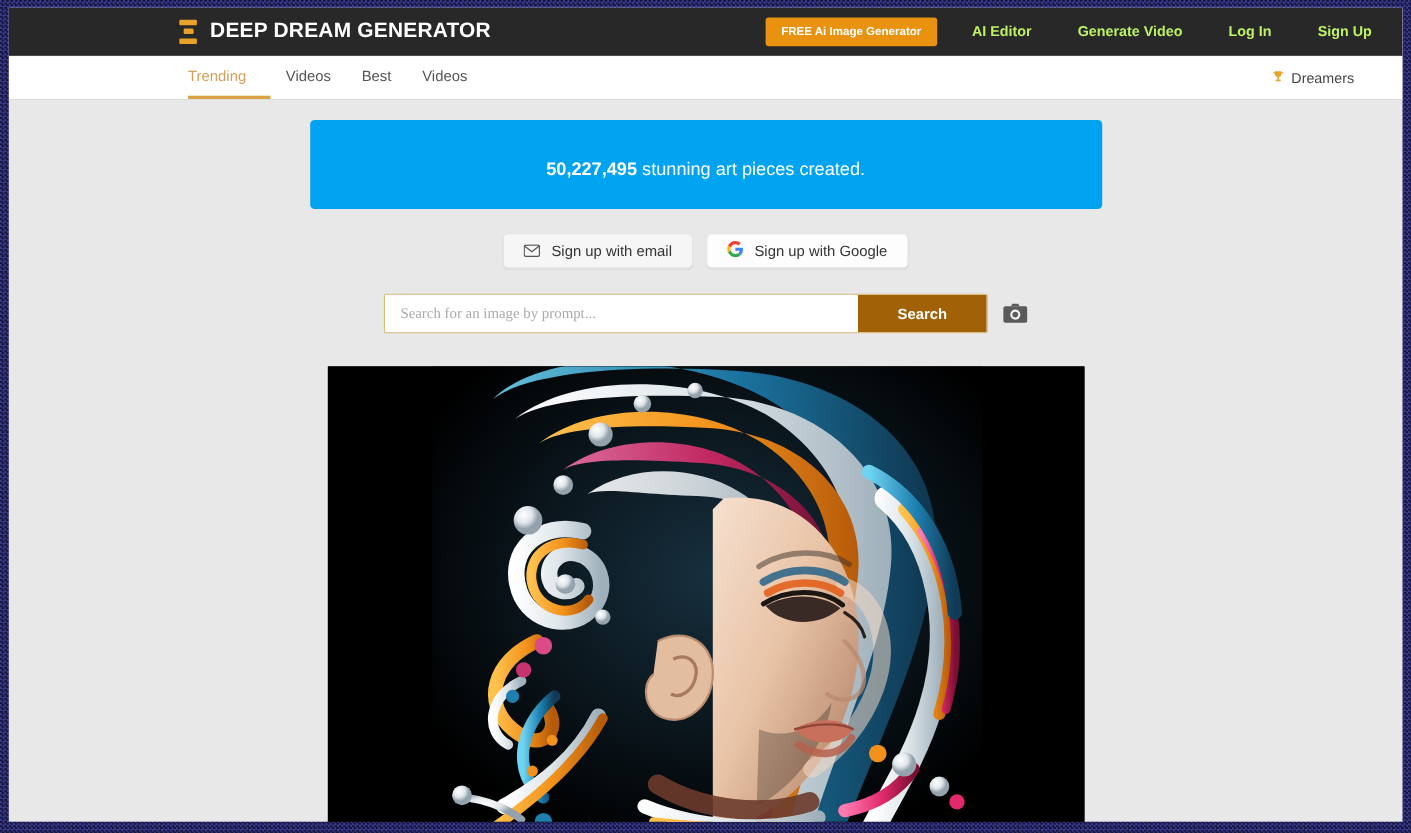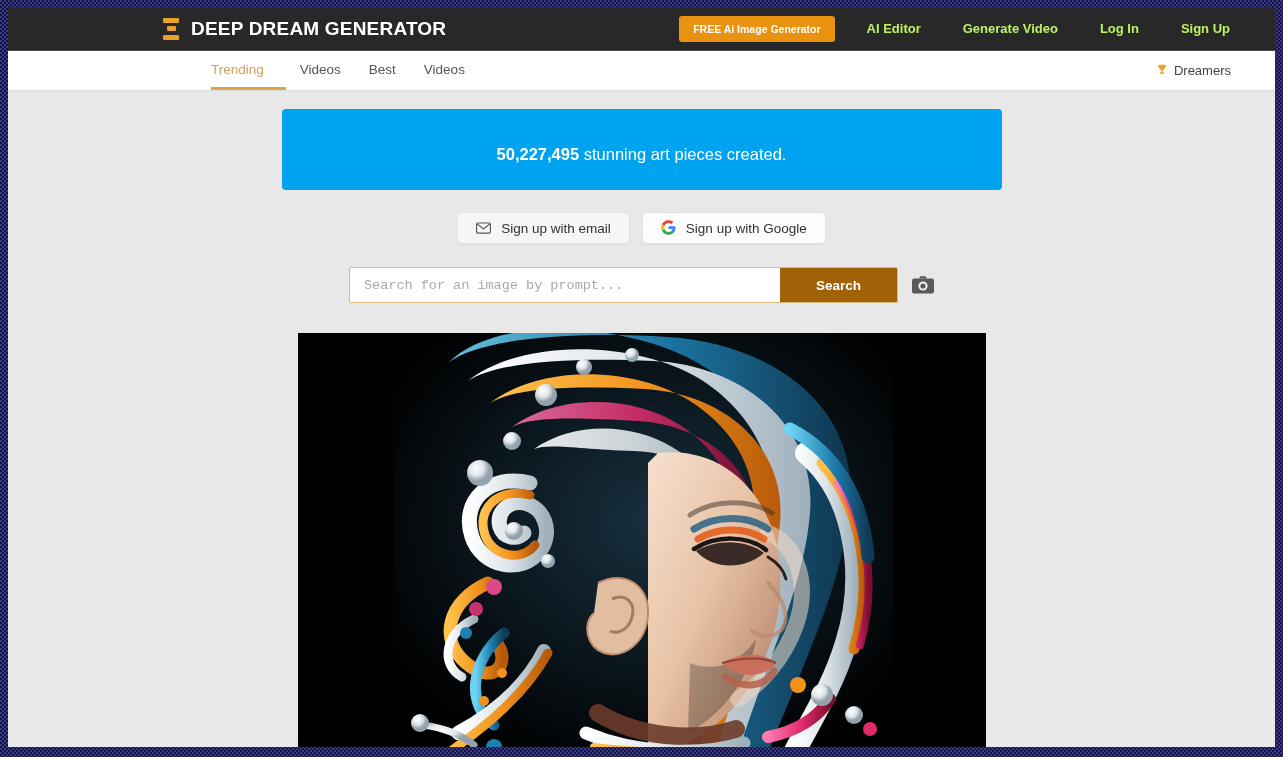--- a/index.html
+++ b/index.html
@@ -96,31 +96,30 @@
   .nav-link {
     color: #bef264;
     font-size: 13px;
     font-weight: bold;
     text-decoration: none;
     white-space: nowrap;
     padding: 6px 0;
     margin-right: 42px;
     cursor: pointer;
   }
-  .nav-link:last-child { margin-right: 17px; }
+  .nav-link:last-child { margin-right: 0; }
 
   
   .subnav {
     height: 40px;
     background: #ffffff;
     display: flex;
     align-items: stretch;
     position: relative;
     border-bottom: 1px solid #dcdcdc;
-    padding-left: 40px;
   }
 
   .subnav-tabs {
     display: flex;
     align-items: stretch;
     margin-left: 163px;
   }
 
   .tab {
     display: flex;
@@ -224,21 +223,21 @@
     height: 36px;
   }
   .search-input {
     width: 430px;
     border: none;
     outline: none;
     padding: 0 14px;
     font-size: 13.5px;
     color: #333333;
     background: #ffffff;
-    font-family: Liberation Mono, monospace;
+    font-family: Liberation Serif, serif;
   }
   .search-input::placeholder { color: #aaaaaa; }
   .search-btn {
     width: 117px;
     background: #a16207;
     color: #ffffff;
     border: none;
     font-size: 13.5px;
     font-weight: bold;
     cursor: pointer;

